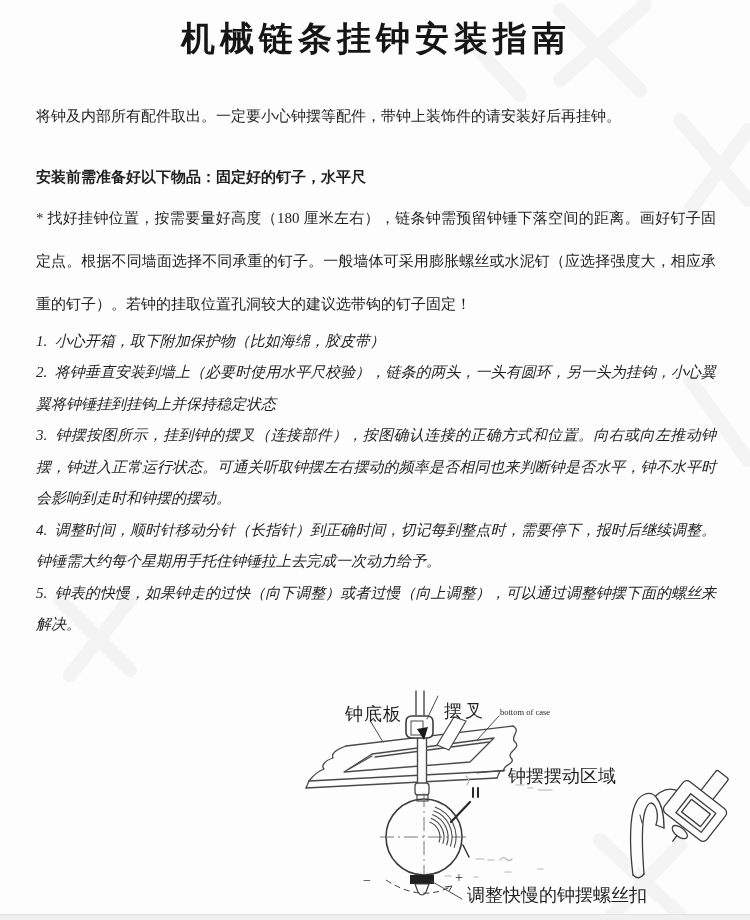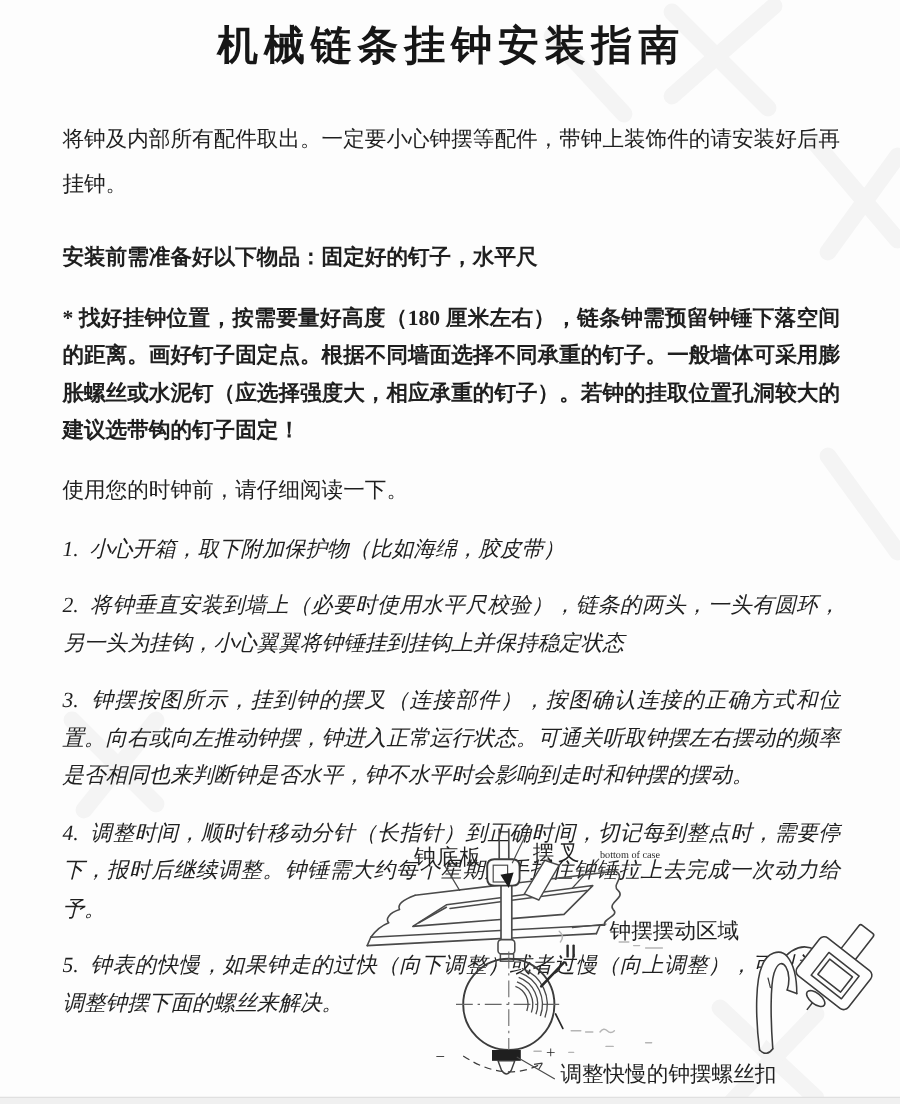--- a/index.html
+++ b/index.html
@@ -15,24 +15,24 @@
   .content{position:relative;z-index:1;padding:0 34px 0 36px;}
   h1.title{
     margin:14px 0 0 0;
     text-align:center;
     font-size:34px;
     line-height:50px;
     font-weight:bold;
     letter-spacing:5px;
     color:#161616;
   }
-  p{margin:16px;font-size:18px;text-align:justify;}
+  p{margin:0;font-size:15px;text-align:justify;}
   .p-intro{margin-top:34px;line-height:37px;}
   .p-prep-line{margin-top:24px;line-height:37.5px;font-weight:bold;}
-  .p-prep-note{margin-top:0;line-height:31px;font-weight:bold;}
+  .p-prep-note{margin-top:0;line-height:43px;}
   .p-lead{margin-top:5px;line-height:36px;}
   .p-step{margin-top:0;line-height:31.5px;font-style:italic;}
   .diagram{
     position:absolute;left:0;top:688px;z-index:1;
   }
   .diagram text{
     font-family:"Liberation Serif","DejaVu Serif",serif;
     fill:#1f1f1f;
   }
   .page-edge{
@@ -61,21 +61,20 @@
   </svg>
 
   <div class="content">
     <h1 class="title">机械链条挂钟安装指南</h1>
 
     <p class="p-intro">将钟及内部所有配件取出。一定要小心钟摆等配件，带钟上装饰件的请安装好后再挂钟。</p>
 
     <p class="p-prep-line">安装前需准备好以下物品：固定好的钉子，水平尺</p>
     <p class="p-prep-note">* 找好挂钟位置，按需要量好高度（180 厘米左右），链条钟需预留钟锤下落空间的距离。画好钉子固定点。根据不同墙面选择不同承重的钉子。一般墙体可采用膨胀螺丝或水泥钉（应选择强度大，相应承重的钉子）。若钟的挂取位置孔洞较大的建议选带钩的钉子固定！</p>
 
-    <p class="p-lead">使用您的时钟前，请仔细阅读一下。</p>
 
     <p class="p-step">1.&nbsp;&nbsp;小心开箱，取下附加保护物（比如海绵，胶皮带）</p>
     <p class="p-step">2.&nbsp;&nbsp;将钟垂直安装到墙上（必要时使用水平尺校验），链条的两头，一头有圆环，另一头为挂钩，小心翼翼将钟锤挂到挂钩上并保持稳定状态</p>
     <p class="p-step">3.&nbsp;&nbsp;钟摆按图所示，挂到钟的摆叉（连接部件），按图确认连接的正确方式和位置。向右或向左推动钟摆，钟进入正常运行状态。可通关听取钟摆左右摆动的频率是否相同也来判断钟是否水平，钟不水平时会影响到走时和钟摆的摆动。</p>
     <p class="p-step">4.&nbsp;&nbsp;调整时间，顺时针移动分针（长指针）到正确时间，切记每到整点时，需要停下，报时后继续调整。钟锤需大约每个星期用手托住钟锤拉上去完成一次动力给予。</p>
     <p class="p-step">5.&nbsp;&nbsp;钟表的快慢，如果钟走的过快（向下调整）或者过慢（向上调整），可以通过调整钟摆下面的螺丝来解决。</p>
   </div>
 
   <svg class="diagram" width="750" height="232" viewBox="0 0 750 232">
 

